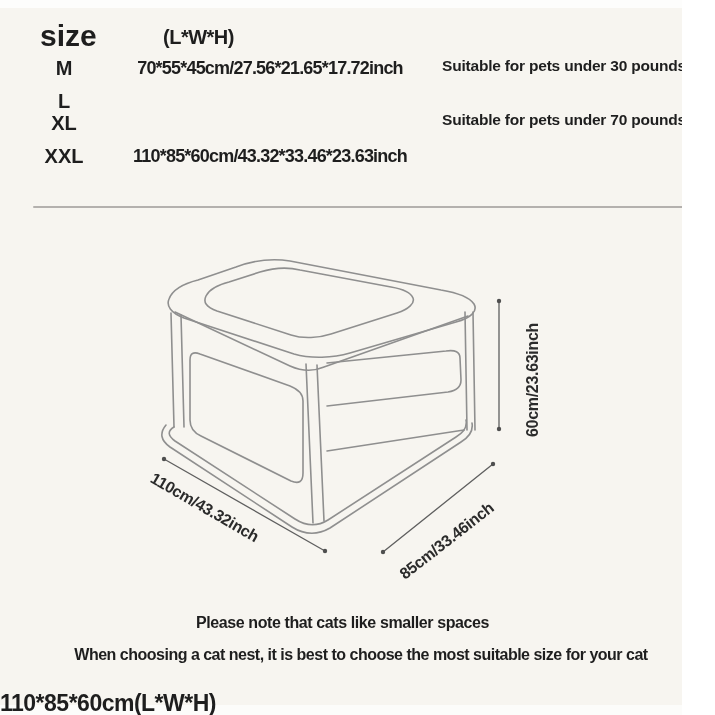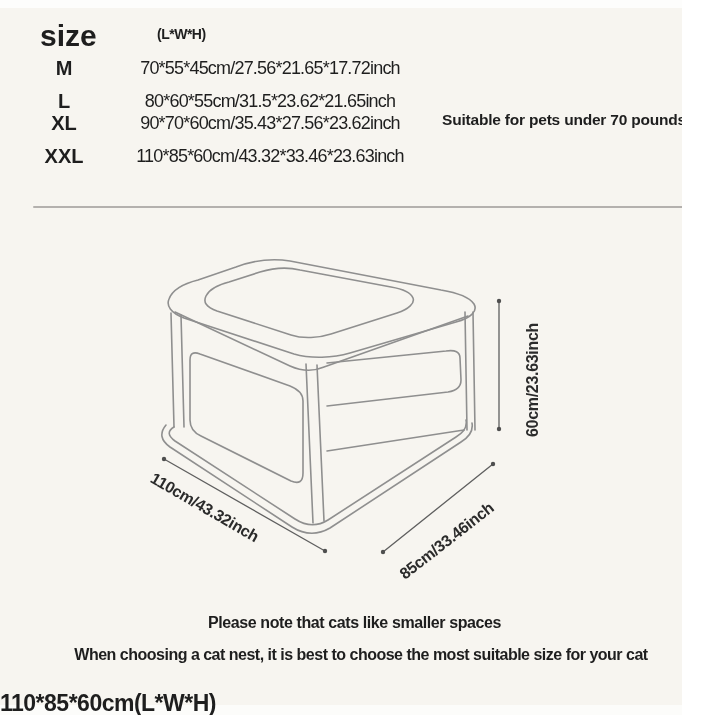--- a/index.html
+++ b/index.html
@@ -7,67 +7,66 @@
     position:relative;width:682px;height:715px;overflow:hidden;
     background:#f7f5f0;
     font-family:"Liberation Sans",sans-serif;
     color:#1e1e1e;
   }
   .band-top{position:absolute;left:0;top:0;width:715px;height:8px;background:#fdfdfc;}
   .band-bottom{position:absolute;left:0;bottom:0;width:715px;height:10px;background:#fcfcfa;}
 
   
   .size-header{position:absolute;left:40px;top:19px;font-size:30px;font-weight:700;letter-spacing:0;}
-  .lwh-header{position:absolute;left:157px;top:26px;font-size:14px;font-weight:700;letter-spacing:-0.5px;}
+  .lwh-header{position:absolute;left:163px;top:26px;font-size:20px;font-weight:700;letter-spacing:-0.5px;}
   .t-row{position:absolute;left:0;width:715px;height:24px;}
   .r1{top:57px;} .r2{top:90px;} .r3{top:112px;} .r4{top:145px;}
   .cell-size{position:absolute;left:38px;top:0;width:52px;text-align:center;font-size:20px;font-weight:600;}
   .cell-dims{position:absolute;left:270px;top:1px;transform:translateX(-50%);
-    font-size:18px;font-weight:400;letter-spacing:-0.8px;white-space:nowrap;}
+    font-size:18px;font-weight:700;letter-spacing:-0.8px;white-space:nowrap;}
   .cell-suit{position:absolute;left:442px;top:2px;font-size:15.5px;font-weight:600;
     letter-spacing:-0.2px;white-space:nowrap;}
   .r1 .cell-suit{top:0;} .r3 .cell-suit{top:-1px;} .r4 .cell-suit{top:8px;}
 
   .divider{position:absolute;left:33px;top:206px;width:651px;height:2px;background:#b4b1ae;border-radius:1px;}
 
   
   .diagram-svg{position:absolute;left:0;top:0;width:715px;height:715px;}
   .pen{fill:none;stroke:#8f8f8f;stroke-width:1.6;stroke-linecap:round;stroke-linejoin:round;}
   .dim{fill:none;stroke:#5f5f5f;stroke-width:1.3;stroke-linecap:round;}
   .dim-dot{fill:#4f4f4f;stroke:none;}
   .dim-label{font-family:"Liberation Sans",sans-serif;font-size:16px;font-weight:600;
     fill:#2b2b2b;letter-spacing:-0.3px;text-anchor:middle;}
 
   
   .note{position:absolute;white-space:nowrap;font-weight:600;}
-  .note-1{left:12px;width:685px;top:614px;text-align:center;font-size:16px;letter-spacing:-0.4px;}
+  .note-1{left:0;width:685px;top:614px;text-align:center;font-size:16px;letter-spacing:-0.4px;}
   .note-2{left:0;width:722px;top:646px;text-align:center;font-size:16px;letter-spacing:-0.5px;}
   .note-3{left:0;width:715px;top:690px;font-size:23px;font-weight:700;letter-spacing:-0.5px;}
 </style>
 </head>
 <body>
 
 <div class="page">
   <div class="band-top"></div>
   <div class="band-bottom"></div>
 
   <div class="size-header">size</div>
   <div class="lwh-header">(L*W*H)</div>
 
   <div class="t-row r1">
     <span class="cell-size">M</span>
     <span class="cell-dims">70*55*45cm/27.56*21.65*17.72inch</span>
+    <span class="cell-suit">Suitable for pets under 30 pounds</span>
   </div>
   <div class="t-row r2">
     <span class="cell-size">L</span>
-    <span class="cell-dims">80*60*55cm/31.5*23.62*21.65inch</span>
   </div>
   <div class="t-row r3">
     <span class="cell-size">XL</span>
-    <span class="cell-dims">90*70*60cm/35.43*27.56*23.62inch</span>
     <span class="cell-suit">Suitable for pets under 70 pounds</span>
   </div>
   <div class="t-row r4">
     <span class="cell-size">XXL</span>
     <span class="cell-dims">110*85*60cm/43.32*33.46*23.63inch</span>
   </div>
 
   <div class="divider"></div>
 
   <svg class="diagram-svg" viewBox="0 0 715 715" xmlns="http://www.w3.org/2000/svg">

